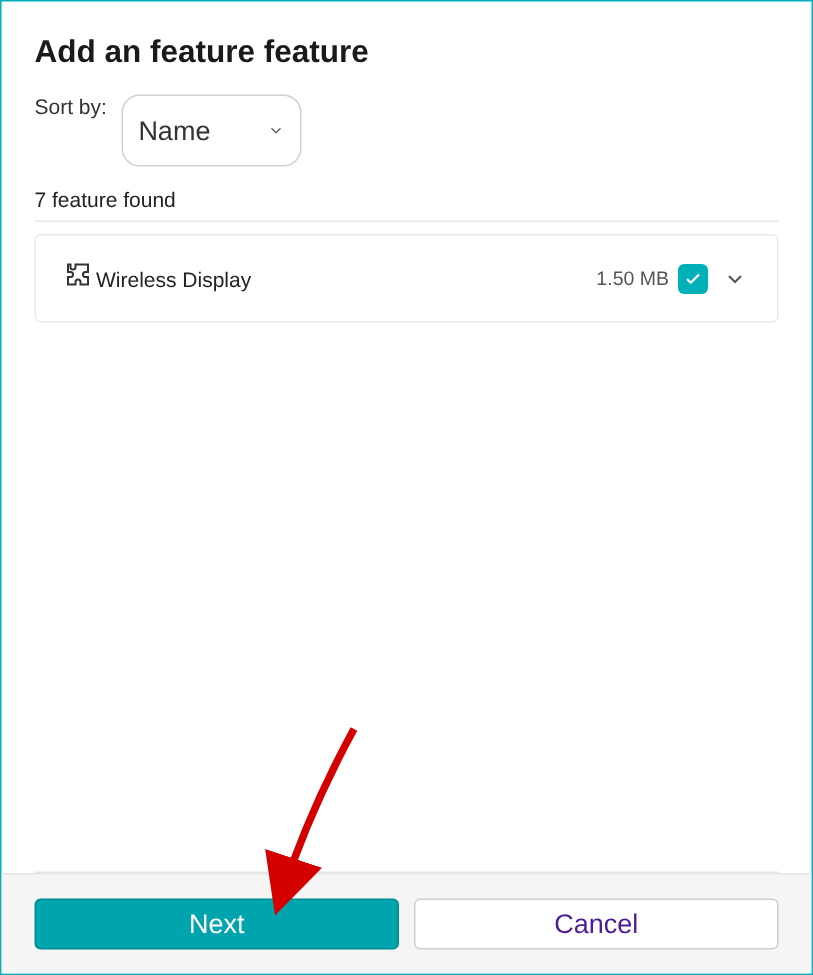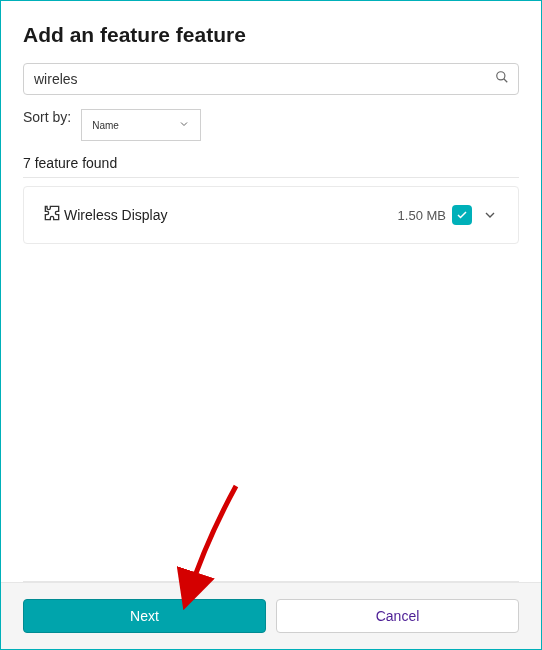--- a/index.html
+++ b/index.html
@@ -3,52 +3,43 @@
 <meta charset="utf-8">
 <style>
   * { box-sizing: border-box; margin: 0; padding: 0; font-family: "Segoe UI", -apple-system, sans-serif; }
   body { width: 542px; height: 650px; border: 1px solid #00b0b9; background: #fff; display: flex; flex-direction: column; position: relative; }
   .content { padding: 22px 22px 0 22px; flex: 1; display: flex; flex-direction: column; }
   .title { font-size: 21px; font-weight: 600; color: #1a1a1a; margin-bottom: 16px; }
   .search-wrap { position: relative; margin-bottom: 14px; }
   .search-input { width: 100%; height: 32px; border: 1px solid #d0d0d0; border-radius: 4px; padding: 0 36px 0 10px; font-size: 14px; color: #333; background: #fff; }
   .search-icon { position: absolute; right: 10px; top: 50%; transform: translateY(-50%); color: #666; pointer-events: none; }
   .sort-row { display: flex; gap: 10px; margin-bottom: 14px; font-size: 14px; color: #333; }
-  .sort-select { display: flex; align-items: center; justify-content: space-between; border: 1px solid #d0d0d0; border-radius: 0; height: 32px; padding: 0 10px; min-width: 120px; background: #fff; cursor: pointer; font-size: 10px; }
+  .sort-select { display: flex; align-items: center; justify-content: space-between; border: 1px solid #d0d0d0; border-radius: 12px; height: 48px; padding: 0 10px; min-width: 120px; background: #fff; cursor: pointer; font-size: 18px; }
   .sort-select .chev { color: #666; }
   .count { font-size: 14px; color: #222; margin-bottom: 6px; }
   .list { border-top: 1px solid #e6e6e6; }
   .row { display: flex; align-items: center; border: 1px solid #eaeaea; border-radius: 4px; margin-top: 8px; padding: 16px 18px; gap: 2px; }
   .puzzle-icon { flex: 0 0 auto; color: #333; }
   .row-name { flex: 1; font-size: 14px; color: #222; }
   .row-size { font-size: 13px; color: #555; margin-right: 4px; }
   .check { width: 20px; height: 20px; background: #00b0b9; border-radius: 4px; display: flex; align-items: center; justify-content: center; color: #fff; }
   .expand { color: #555; display: flex; align-items: center; justify-content: center; width: 20px; cursor: pointer; margin-left: 6px; }
   .hr { border: none; border-top: 1px solid #e6e6e6; margin: 0 22px; }
   .actions { background: #f5f5f5; padding: 16px 22px; display: flex; gap: 10px; border-top: 1px solid #e6e6e6; }
-  .btn { flex: 1; height: 34px; border-radius: 4px; font-size: 14px; cursor: pointer; }
+  .btn { flex: 1; height: 34px; border-radius: 4px; font-size: 18px; cursor: pointer; }
   .btn-primary { background: #00a4ac; color: #fff; border: 1px solid #008b92; }
   .btn-secondary { background: #fff; color: #4c1d95; border: 1px solid #cfcfcf; }
   .arrow-annotation { position: absolute; left: 175px; top: 480px; pointer-events: none; }
 </style>
 </head>
 <body>
 
 <div class="content">
   <h1 class="title">Add an feature feature</h1>
 
-  <div class="search-wrap">
-    <input class="search-input" type="text" value="wireles" style="">
-    <span class="search-icon">
-      <svg width="14" height="14" viewBox="0 0 24 24" fill="none" stroke="currentColor" stroke-width="2">
-        <circle cx="10" cy="10" r="7"></circle>
-          <line x1="21" y1="21" x2="15" y2="15"></line>
-      </svg>
-    </span>
-  </div>
 
   <div class="sort-row">
     <span>Sort by:</span>
     <div class="sort-select">
       <span>Name</span>
       <span class="chev">
         <svg width="12" height="12" viewBox="0 0 24 24" fill="none" stroke="currentColor" stroke-width="2">
             <polyline points="6 9 12 15 18 9"></polyline>
           </svg>
       </span>

